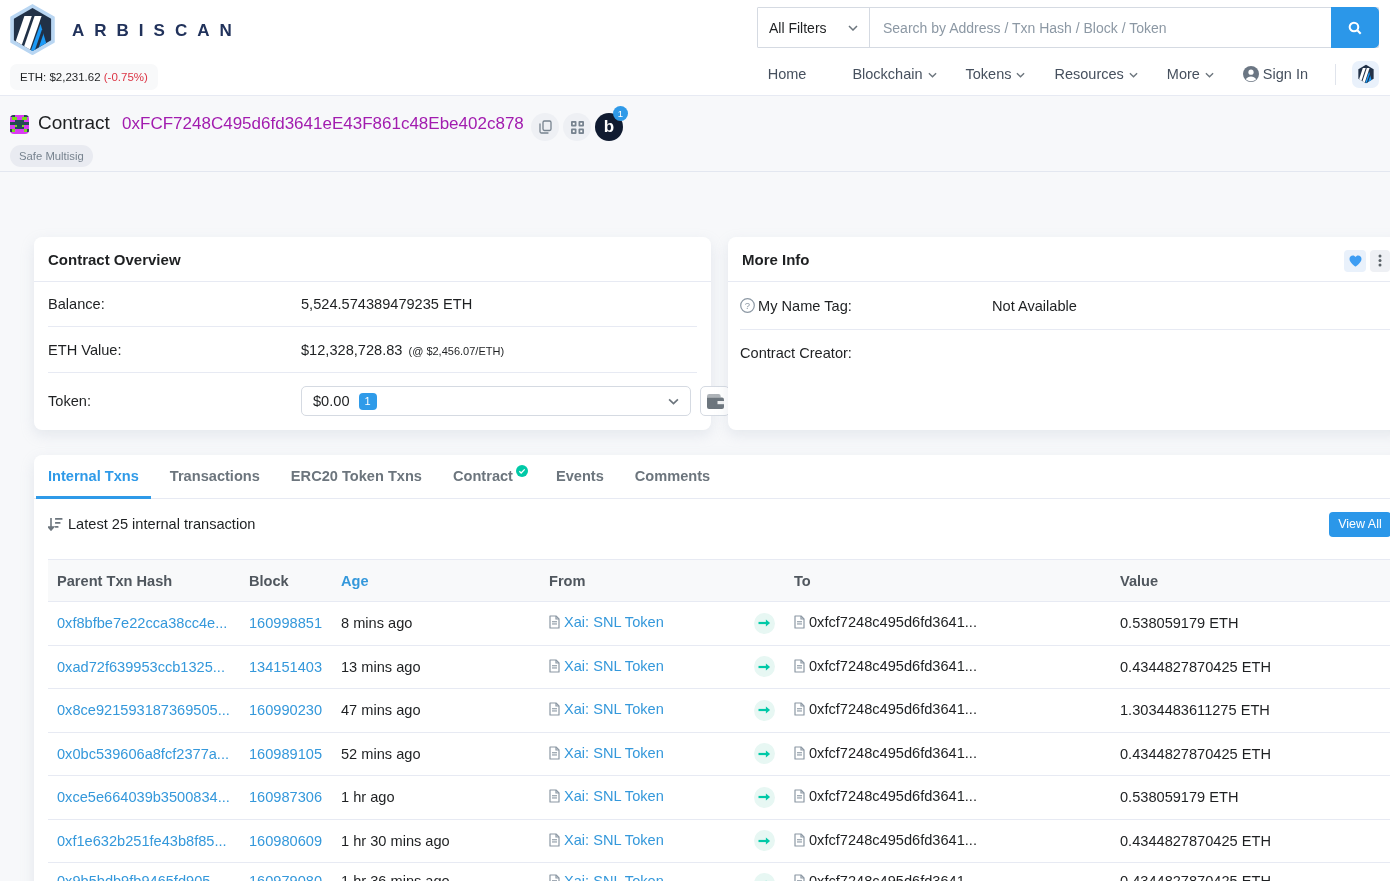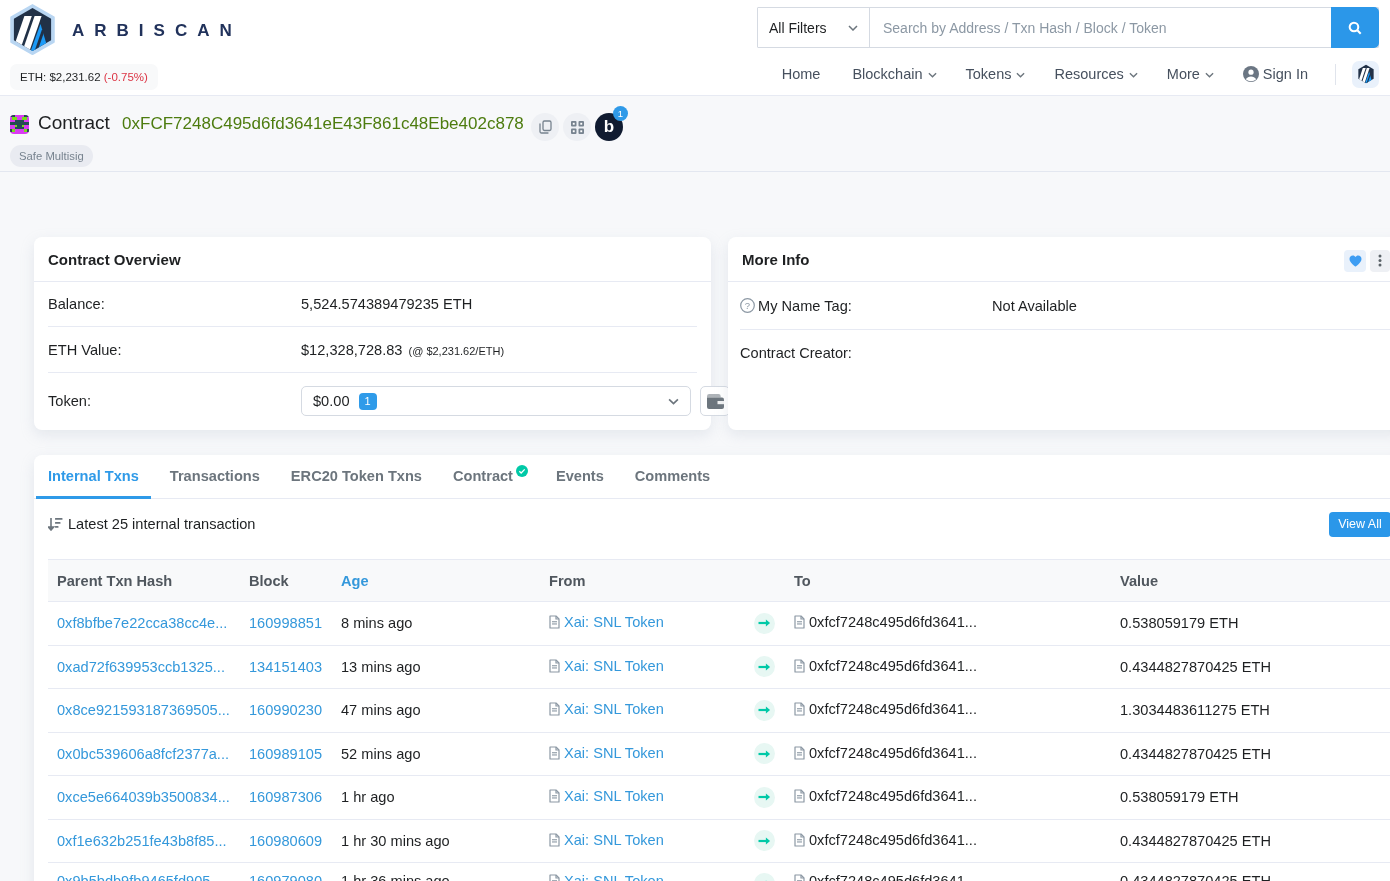--- a/index.html
+++ b/index.html
@@ -18,21 +18,21 @@
 .sbtn { width:48px; margin:-1px; background:#2b97e9; border-radius:0 5px 5px 0; display:flex; align-items:center; justify-content:center; }
 .nav { position:absolute; top:60px; right:11px; height:28px; display:flex; align-items:center; font-size:14.5px; color:#46505e; }
 .nav .it { display:flex; align-items:center; }
 .nav svg.car { margin-left:5px; margin-top:2px; }
 .navdiv { width:1px; height:21px; background:#e0e4ec; }
 .netbtn { width:27px; height:27px; background:#e9f1fb; border-radius:7px; display:flex; align-items:center; justify-content:center; }
 
 .titlesec { position:absolute; left:0; top:97px; width:1390px; height:75px; border-bottom:1px solid #e3e7f0; }
 .identicon { position:absolute; left:10px; top:17.5px; width:19px; height:19px; border-radius:4px; overflow:hidden; }
 .t-title { position:absolute; left:38px; top:15px; font-size:19px; font-weight:400; color:#1e2022; }
-.t-title .addr { font-size:17px; font-weight:400; color:#4d7c0f; margin-left:7px;text-align:right; }
+.t-title .addr { font-size:17px; font-weight:400; color:#a21caf; margin-left:7px;text-align:right; }
 .cbtn { position:absolute; top:16px; width:28px; height:28px; border-radius:50%; background:#eef0f4; display:flex; align-items:center; justify-content:center; }
 .bbtn { position:absolute; left:595px; top:16px; width:28px; height:28px; border-radius:50%; background:#101b30; color:#fff; font-weight:bold; font-size:17px; display:flex; align-items:center; justify-content:center; }
 .bbadge { position:absolute; left:613px; top:9px; width:15px; height:15px; border-radius:50%; background:#2f9ae8; color:#fff; font-size:9.5px; text-align:center; line-height:15px; }
 .tagpill { position:absolute; left:10px; top:48px; height:22px; border-radius:11px; background:#e9ebf1; color:#77838f; font-size:11.3px; line-height:22px; padding:0 9px; }
 
 .card { position:absolute; background:#fff; border-radius:8px; box-shadow:0 5px 14px rgba(160,174,192,.22);margin-left:24px; }
 #card1 { left:10px; top:237px; width:677px; height:193px; }
 #card2 { left:704px; top:237px; width:676px; height:193px; }
 .chead { height:45px; border-bottom:1px solid #e7eaf3; display:flex; align-items:center; padding:0 14px; font-size:15px; font-weight:bold; color:#1e2022; }
 .crow { margin:0 14px; display:flex; align-items:center; border-bottom:1px solid #e7eaf3; font-size:14.6px;gap:32px; }
@@ -100,21 +100,21 @@
     </div>
     <div class="sinput">Search by Address / Txn Hash / Block / Token</div>
     <div class="sbtn">
       <svg width="14" height="14" viewBox="0 0 15 15">
           <circle cx="6.4" cy="6.4" r="4.6" stroke="#fff" stroke-width="2.2" fill="none"></circle>
           <line x1="10" y1="10" x2="13.6" y2="13.6" stroke="#fff" stroke-width="2.2"></line>
         </svg>
     </div>
   </div>
   <div class="nav">
-    <div class="it" style="margin-right:32px">Home</div>
+    <div class="it" style="margin-right:46px">Home</div>
     <div class="it" style="margin-right:29px">Blockchain<svg class="car" width="9" height="6" viewBox="0 0 10 6">
           <path d="M1 1l4 4 4-4" stroke="#6c757d" stroke-width="1.5" fill="none"></path>
         </svg></div>
     <div class="it" style="margin-right:29px">Tokens<svg class="car" width="9" height="6" viewBox="0 0 10 6">
           <path d="M1 1l4 4 4-4" stroke="#6c757d" stroke-width="1.5" fill="none"></path>
         </svg></div>
     <div class="it" style="margin-right:29px">Resources<svg class="car" width="9" height="6" viewBox="0 0 10 6">
           <path d="M1 1l4 4 4-4" stroke="#6c757d" stroke-width="1.5" fill="none"></path>
         </svg></div>
     <div class="it" style="margin-right:29px">More<svg class="car" width="9" height="6" viewBox="0 0 10 6">
@@ -193,21 +193,21 @@
 </div>
 
 <div class="card" id="card1">
   <div class="chead">Contract Overview</div>
   <div class="crow" style="height:45px">
       <div class="clabel">Balance:</div>
       <div>5,524.574389479235 ETH</div>
     </div>
   <div class="crow" style="height:46px">
       <div class="clabel">ETH Value:</div>
-      <div>$12,328,728.83 <span class="small-note">(@ $2,231.62/ETH)</span></div>
+      <div>$12,328,728.83 <span class="small-note">(@ $2,456.07/ETH)</span></div>
     </div>
   <div class="crow" style="height:56px">
     <div class="clabel">Token:</div>
     <div class="tokrow">
       <div class="tokdd">$0.00 <span class="bdg">1</span>
         <svg style="margin-left:auto" width="11" height="7" viewBox="0 0 10 6">
             <path d="M1 1l4 4 4-4" stroke="#6c757d" stroke-width="1.5" fill="none"></path>
           </svg>
       </div>
       <div class="walbtn">

